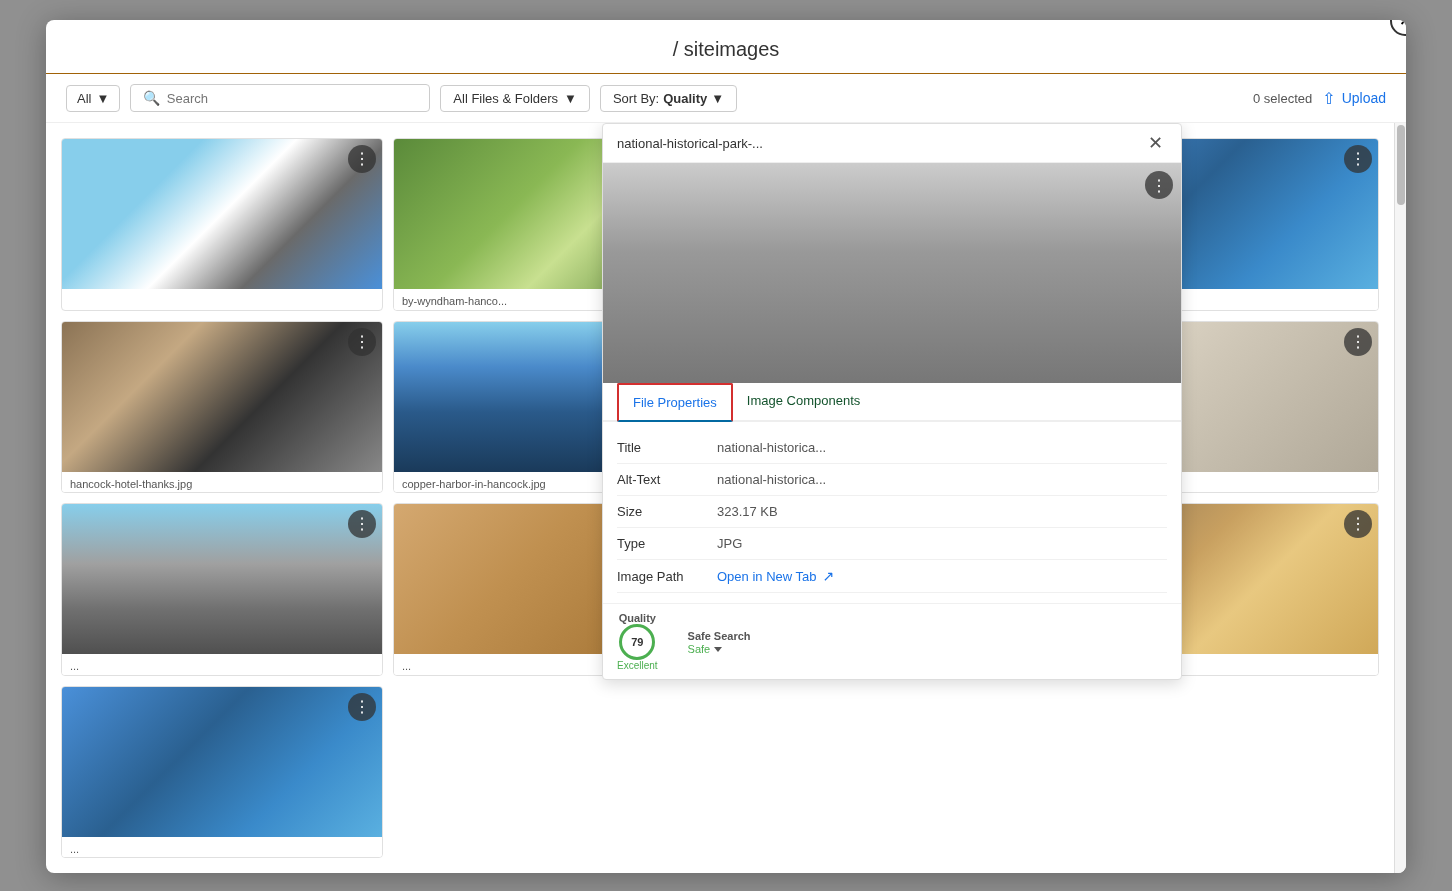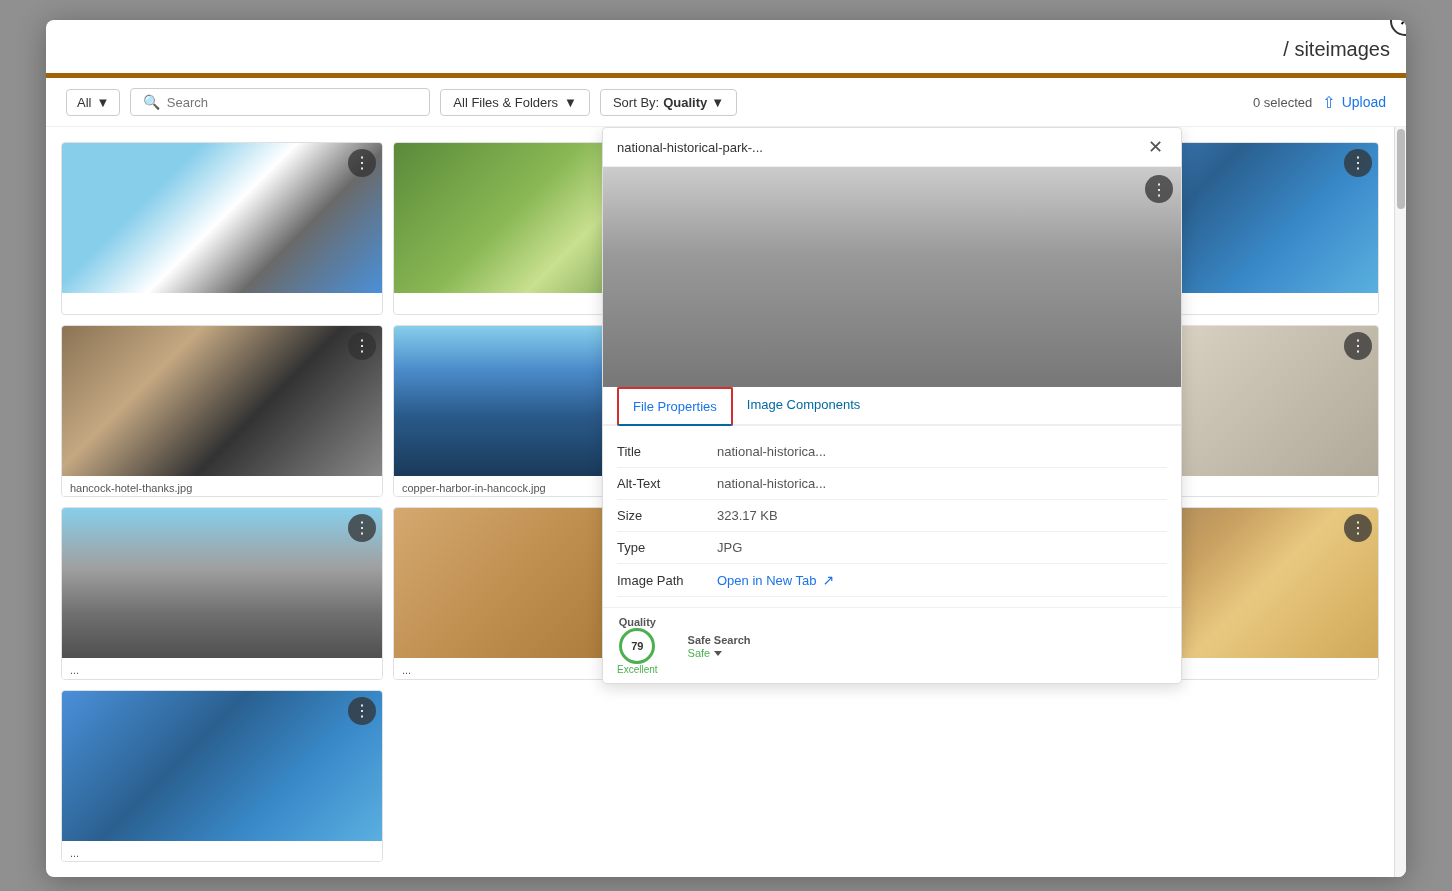--- a/index.html
+++ b/index.html
@@ -56,25 +56,25 @@
       font-size: 16px;
       font-weight: bold;
       display: flex;
       align-items: center;
       justify-content: center;
       z-index: 10;
     }
 
     
     .modal-header {
-      text-align: right;
+      text-align: center;
       padding: 18px 16px 12px;
       font-size: 20px;
       color: #333;
-      border-bottom: 5px solid #a16207;
+      border-bottom: 1px solid #a16207;
     }
 
     
     .toolbar {
       display: flex;
       align-items: center;
       padding: 10px 20px;
       gap: 10px;
       border-bottom: 1px solid #eee;
     }
@@ -394,21 +394,21 @@
     .panel-tabs {
       display: flex;
       border-bottom: 2px solid #eee;
       padding: 0 14px;
     }
 
     .panel-tab {
       padding: 10px 14px;
       font-size: 13px;
       cursor: pointer;
-      color: #0369a1;
+      color: #14532d;
       border-bottom: 2px solid transparent;
       margin-bottom: -2px;
       font-weight: 500;
     }
 
     .panel-tab.active {
       color: #1a73e8;
       border-bottom: 2px solid #0369a1;
     }
 
@@ -535,20 +535,24 @@
       <div class="img-placeholder img-ski"></div>
 
       <div class="img-menu-btn ">⋮</div>
     </div>
   </div>
           <div class="image-card">
     <div class="img-wrap">
       <div class="img-placeholder img-hotel1"></div>
 
       <div class="img-menu-btn ">⋮</div>
+    </div>
+    <div class="card-footer">
+      <div class="card-filename">by-wyndham-hanco...</div>
+
     </div>
   </div>
           <div class="image-card">
     <div class="img-wrap">
       <div class="img-placeholder img-building"></div>
       <span class="keyword-badge">Keweenaw</span>
       <div class="img-menu-btn img-highlight-btn">⋮</div>
     </div>
     <div class="card-footer">
       <div class="card-filename">national-historica...</div>

